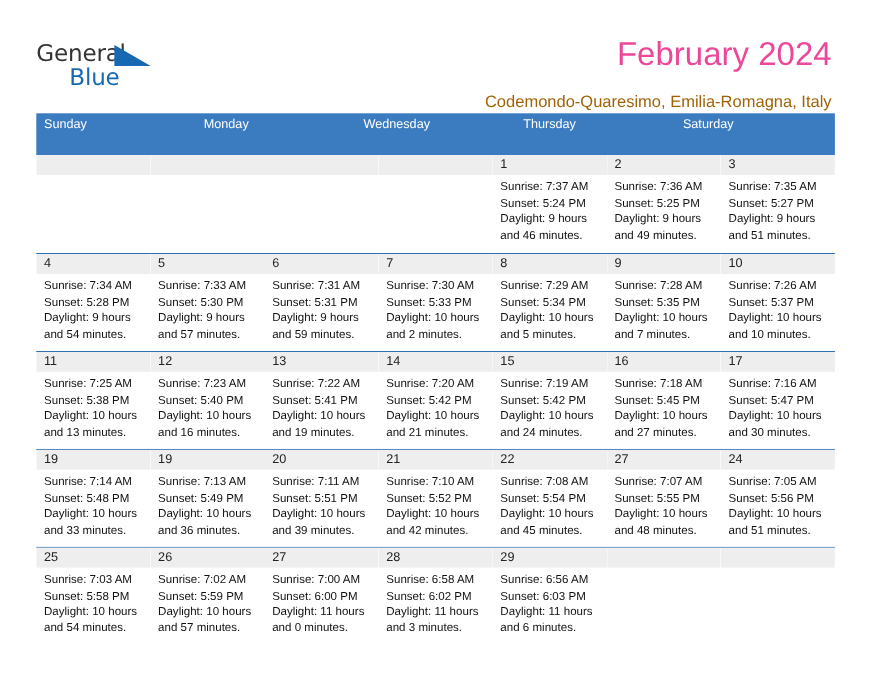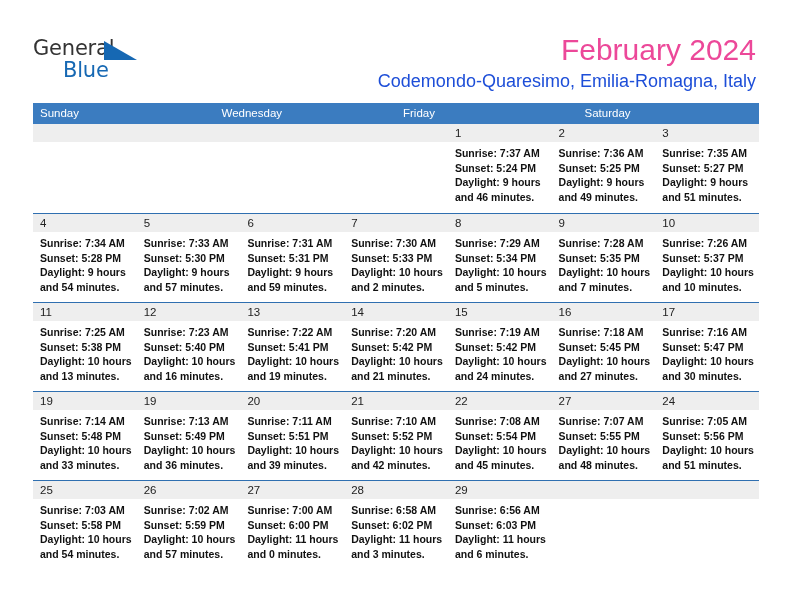--- a/index.html
+++ b/index.html
@@ -75,39 +75,39 @@
     text-align: right;
   }
   .cal-title {
     font-size: 30px;
     color: #ec4899;
     line-height: 32px;
     font-weight: normal;
     white-space: nowrap;
   }
   .cal-subtitle {
-    margin-top: 6px;
-    font-size: 18px;
-    color: #1d4ed8;
+    margin-top: 18px;
+    font-size: 15px;
+    color: #a16207;
     line-height: 18px;
     white-space: nowrap;
   }
 
   
   .calendar {
     position: absolute;
     left: 33px;
     top: 103px;
     width: 726px;
   }
 
   .weekday-row {
     display: flex;
     background: #3b7cc0;
-    height: 21px;
+    height: 38px;
   }
   .weekday-cell {
     flex: 1 1 0;
     font-size: 11.5px;
     color: #ffffff;
     line-height: 21px;
     padding-left: 7px;
     box-sizing: border-box;
     white-space: nowrap;
     overflow: hidden;
@@ -142,21 +142,20 @@
   }
   .day-cell.empty .day-number-band {
     color: transparent;
   }
 
   .day-info {
     padding: 4px 7px 0 7px;
     font-size: 10.5px;
     line-height: 14.5px;
     color: #111111;
-    font-weight: bold;
   }
   .day-info div {
     white-space: nowrap;
   }
 </style>
 </head>
 <body>
 
 <div id="page">
 
@@ -171,22 +170,23 @@
     <div class="title-block">
       <div class="cal-title">February 2024</div>
       <div class="cal-subtitle">Codemondo-Quaresimo, Emilia-Romagna, Italy</div>
     </div>
 
   </div>
 
   <div class="calendar">
     <div class="weekday-row" id="weekday-row">
         <div class="weekday-cell">Sunday</div>
+        <div class="weekday-cell">Monday</div>
         <div class="weekday-cell">Wednesday</div>
-        <div class="weekday-cell">Friday</div>
+        <div class="weekday-cell">Thursday</div>
         <div class="weekday-cell">Saturday</div>
       </div>
     <div id="weeks-container">
         <div class="week-row first">
           <div class="day-cell empty">
             <div class="day-number-band"></div>
           </div>
           <div class="day-cell empty">
             <div class="day-number-band"></div>
           </div>

